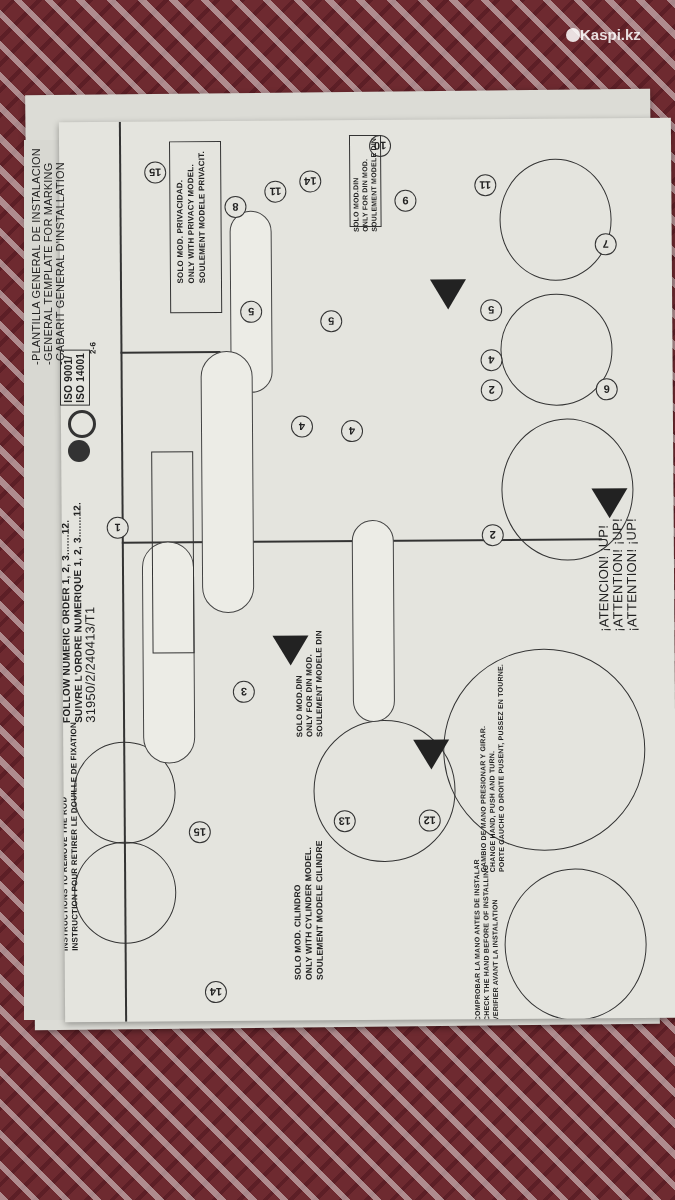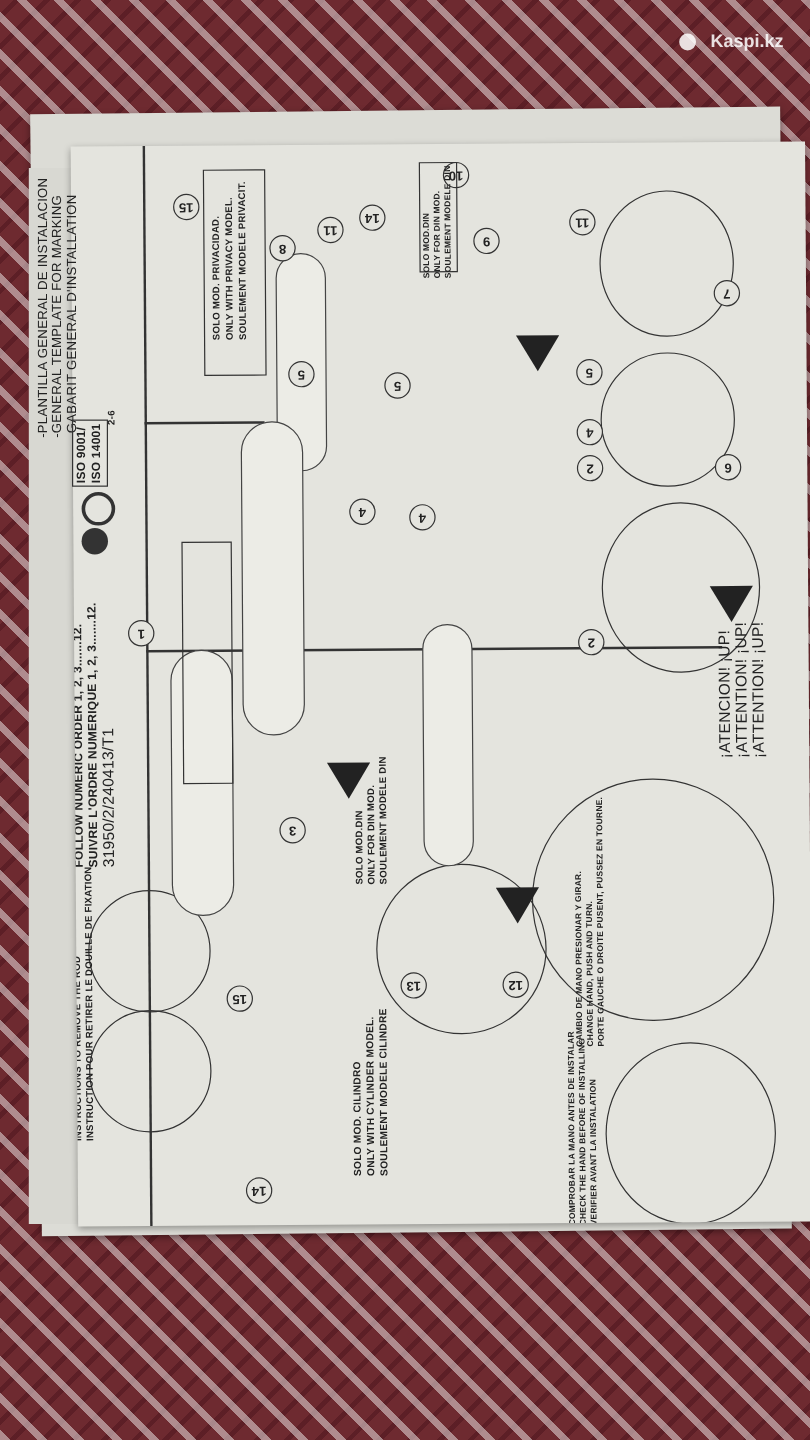--- a/index.html
+++ b/index.html
@@ -3,21 +3,21 @@
 <meta charset="utf-8">
 <style>
   html,body{margin:0;padding:0;}
   body{width:675px;height:1200px;overflow:hidden;position:relative;
     font-family:"Liberation Sans",sans-serif;
     background-color:#6e2a30;
     background-image:
       repeating-linear-gradient(45deg, rgba(230,220,220,.55) 0 6px, transparent 6px 22px),
       repeating-linear-gradient(-45deg, rgba(60,10,20,.35) 0 4px, transparent 4px 18px);
   }
-  .watermark{position:absolute;left:566px;top:26px;color:rgba(255,255,255,.85);font-size:15px;font-weight:bold;display:flex;align-items:center;gap:12px;}
+  .watermark{position:absolute;left:566px;top:26px;color:rgba(255,255,255,.85);font-size:15px;font-weight:bold;display:flex;align-items:center;gap:0;}
   .watermark .wm-icon{width:14px;height:14px;border-radius:50%;background:rgba(255,255,255,.85);display:inline-block;}
   .sheet-back{position:absolute;left:30px;top:92px;width:625px;height:935px;background:#dcdcd6;transform:rotate(-0.6deg);box-shadow:0 2px 6px rgba(0,0,0,.4);}
   .sheet{position:absolute;left:62px;top:120px;width:612px;height:900px;background:#e4e4de;transform:rotate(-0.4deg);box-shadow:0 2px 6px rgba(0,0,0,.35);overflow:hidden;}
   .strip{position:absolute;left:24px;top:140px;width:45px;height:880px;background:#d8d8d2;}
   .vtext{position:absolute;writing-mode:vertical-rl;transform:rotate(180deg);color:#222;font-weight:bold;white-space:nowrap;letter-spacing:.2px;}
   .line{position:absolute;background:#333;}
   .circle{position:absolute;border:1.5px solid #333;border-radius:50%;}
   .num{position:absolute;width:20px;height:20px;border:1.5px solid #333;border-radius:50%;background:#e4e4de;font-size:11px;font-weight:bold;color:#222;display:flex;align-items:center;justify-content:center;transform:rotate(180deg);}
   .warn{position:absolute;width:0;height:0;border-left:18px solid transparent;border-right:18px solid transparent;border-top:30px solid #222;}
   .part{position:absolute;border:1.5px solid #444;border-radius:30px;background:#ecece6;}

